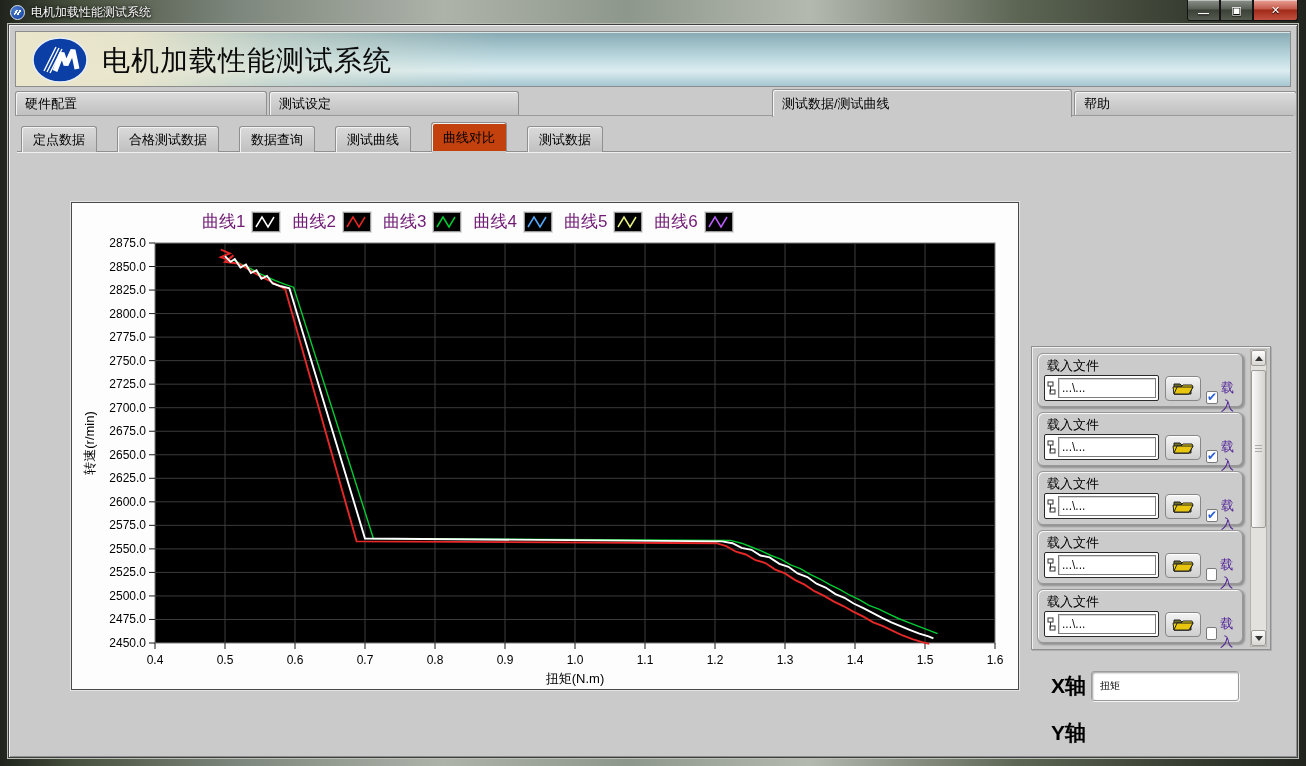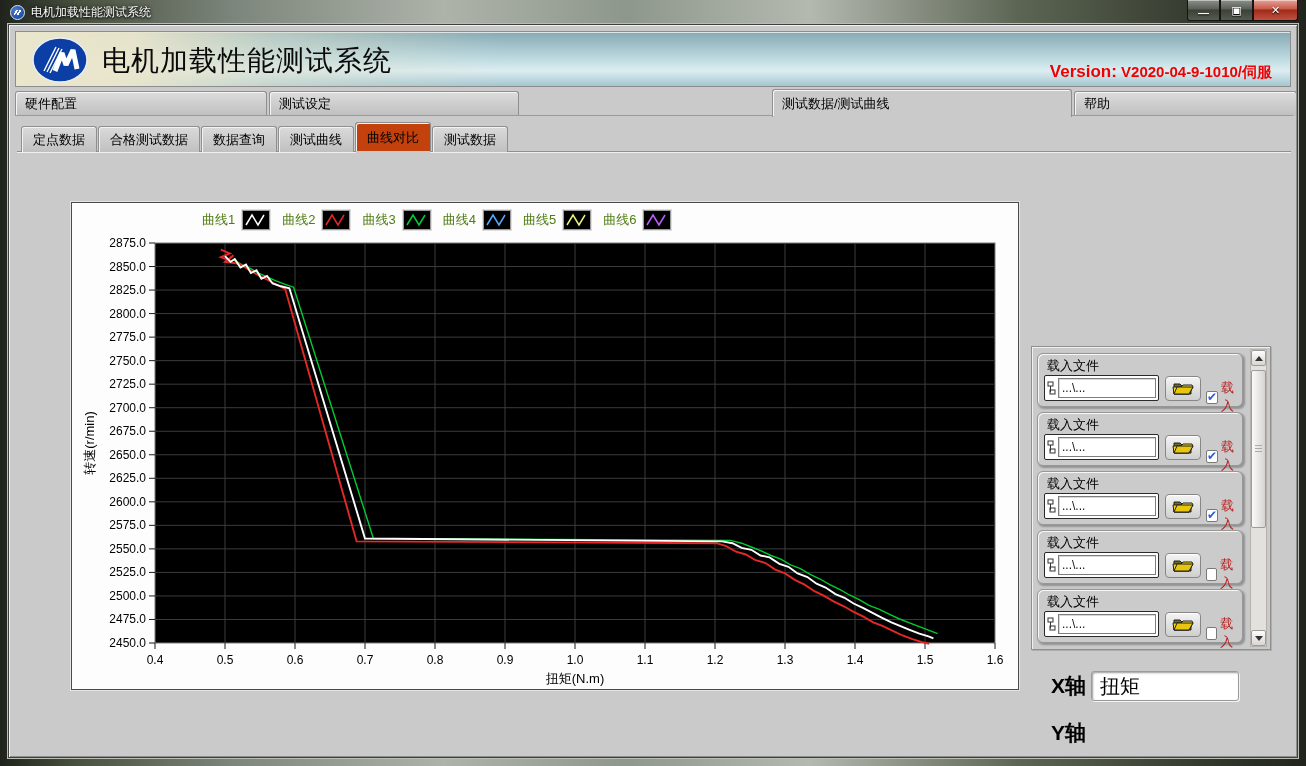--- a/index.html
+++ b/index.html
@@ -45,75 +45,75 @@
               border:1px solid #8f8f8f; border-bottom:none; border-radius:3px 3px 0 0;
               box-shadow:inset 1px 1px 0 #f5f5f5; font-size:13px; color:#000;
               display:flex; align-items:center; padding-left:9px; cursor:pointer; }
   .main-tab.active { top:0; height:28px; background:#cacaca; z-index:3; box-shadow:inset 1px 1px 0 #f5f5f5; }
   .main-tabs::after { content:""; position:absolute; left:0; right:0; bottom:0; height:1px; background:#9a9a9a; }
   .main-tab.active::after { content:""; position:absolute; left:0; right:0; bottom:-1px; height:2px; background:#cacaca; }
 
   
   .sub-tabs { position:absolute; left:12px; top:97px; height:30px; display:flex; align-items:flex-end; z-index:4; }
   .sub-tab { height:26px; background:linear-gradient(#dadada,#c0c0c0); border:1px solid #8f8f8f; border-bottom:none;
-             border-radius:3px 3px 0 0; box-shadow:inset 1px 1px 0 #f2f2f2; margin-right:1px;
+             border-radius:3px 3px 0 0; box-shadow:inset 1px 1px 0 #f2f2f2; margin-right:20px;
              font-size:13px; color:#000; display:flex; align-items:center; padding:0 11px; cursor:pointer; }
   .sub-tab.active { height:30px; background:#c2410c; position:relative; }
   .sub-tab.active::after { content:""; position:absolute; left:0; right:0; bottom:-2px; height:3px; background:#cacaca; }
 
   
   .page { position:absolute; left:8px; top:126px; width:1274px; height:602px;
           border-top:1px solid #8f8f8f; box-shadow:inset 0 1px 0 #f0f0f0; background:#cacaca; }
 
   
   .chart-panel { position:absolute; left:54px; top:50px; width:948px; height:488px; background:#fdfdfd;
                  border:1px solid #4a4a4a; box-shadow:0 0 0 1px #e4e4e4; }
   .legend { position:absolute; left:130px; top:7px; display:flex; align-items:center; }
   .legend-item { display:flex; align-items:center; margin-right:12px; }
-  .legend-label { font-size:13px; color:#4d7c0f; margin-right:7px; }
+  .legend-label { font-size:17px; color:#701a75; margin-right:7px; }
   .legend-swatch { width:28px; height:20px; background:#000; border:1px solid #9a9a9a; box-shadow:0 0 0 1px #e0e0e0; }
   .chart-svg { position:absolute; left:0; top:30px; }
 
   
   .files-panel { position:absolute; left:1014px; top:194px; width:240px; height:304px; background:#cacaca;
                  border:1px solid #8f8f8f; box-shadow:inset 1px 1px 0 #f0f0f0, 1px 1px 0 #aeaeae; }
   .file-group { position:absolute; left:5px; width:206px; height:54px; background:#cbcbcb; border:1px solid #979797;
                 border-radius:6px; box-shadow:inset 1px 1px 0 rgba(255,255,255,.85), 1.5px 1.5px 2px rgba(0,0,0,.28); }
   .fg-label { position:absolute; left:9px; top:3px; font-size:13px; color:#000; }
   .path-control { position:absolute; left:6px; top:21px; width:115px; height:26px; background:#fff;
                   border:1px solid #2a2a2a; border-radius:2px; display:flex; align-items:stretch; cursor:text; }
   .path-glyph { width:13px; display:flex; align-items:center; justify-content:center; }
   .path-field { flex:1; margin:2px 2px 2px 0; border:1px solid #7d7d7d; box-shadow:inset 1px 1px 0 #d8d8d8;
                 font-size:12px; color:#111; display:flex; align-items:center; padding-left:3px; }
   .browse-btn { position:absolute; left:127px; top:22px; width:36px; height:25px; border:1px solid #878787; border-radius:4px;
                 background:linear-gradient(#f4f4f4,#cfcfcf); box-shadow:inset 0 1px 0 #fff; display:flex; align-items:center; justify-content:center; cursor:pointer; }
   .load-check { position:absolute; left:168px; top:25px; display:flex; align-items:center; cursor:pointer; }
   .checkbox { width:13px; height:13px; background:#fff; border:1px solid #7a7a7a; border-radius:2px;
               display:flex; align-items:center; justify-content:center; font-size:12px; font-weight:bold; color:#2b5fd9; line-height:1; }
-  .check-label { font-size:13px; color:#b91c1c; margin-left:3px; }
+  .check-label { font-size:13px; color:#4c1d95; margin-left:3px; }
 
   
   .scrollbar { position:absolute; right:3px; top:2px; width:17px; height:298px; background:#e3e1de; border:1px solid #b5b2ad; }
   .sb-btn { position:absolute; left:0; width:15px; height:16px; background:linear-gradient(#fdfdfd,#d8d6d2);
             border:1px solid #9f9c98; border-radius:2px; display:flex; align-items:center; justify-content:center; cursor:pointer; }
   .sb-up { top:0; } .sb-down { bottom:0; }
   .sb-arrow { width:0; height:0; border-left:4px solid transparent; border-right:4px solid transparent; }
   .sb-up .sb-arrow { border-bottom:5px solid #333; }
   .sb-down .sb-arrow { border-top:5px solid #333; }
   .sb-thumb { position:absolute; left:0; top:20px; width:15px; height:158px; background:linear-gradient(90deg,#fafafa,#d6d4d0);
               border:1px solid #9f9c98; border-radius:2px; cursor:grab; }
   .sb-thumb::after { content:""; position:absolute; left:3px; right:3px; top:50%; height:8px; transform:translateY(-50%);
               background:repeating-linear-gradient(180deg,#aaa 0 1px,transparent 1px 3px); }
 
   
   .axis-row { position:absolute; left:1022px; display:flex; align-items:center; }
   .axis-row.x { top:519px; } .axis-row.y { top:567px; }
   .axis-label { font-size:21px; font-weight:bold; color:#000; width:40px;margin-left:12px; }
   .axis-input { width:148px; height:30px; background:#fff; border:1px solid #9b9b9b; border-radius:3px;
-                box-shadow:inset 1px 1px 2px #9c9c9c, 1px 1px 0 #f3f3f3; font-size:20px; color:#000;
+                box-shadow:inset 1px 1px 2px #9c9c9c, 1px 1px 0 #f3f3f3; font-size:10px; color:#000;
                 display:flex; align-items:center; padding-left:8px; cursor:text; }
 </style>
 </head>
 <body>
 
 <div class="titlebar">
   <div class="titlebar-inner">
     <div class="title-icon"></div>
     <div class="title-text">电机加载性能测试系统</div>
   </div>
@@ -136,21 +136,20 @@
     <svg class="logo" viewBox="0 0 56 46">
       <ellipse cx="28" cy="23" rx="27" ry="22" fill="#0b3fa5" stroke="#e8edf5" stroke-width="1.5"></ellipse>
       <g stroke="#ffffff" fill="none">
         <path d="M12 34 L24 10" stroke-width="1.4"></path>
         <path d="M15 35 L27 11" stroke-width="1.4"></path>
         <path d="M18 36 L30 12" stroke-width="1.4"></path>
         <path d="M23 34 L30 16 L34 28 L41 13 L45 32" stroke-width="5" stroke-linejoin="bevel"></path>
       </g>
     </svg>
     <div class="app-title">电机加载性能测试系统</div>
-    <div class="version"><span class="v-label">Version:</span><span class="v-value"> V2020-04-9-1010/伺服</span></div>
   </div>
 
   <div class="main-tabs" id="main-tabs">
       <div class="main-tab" style="left: 254px; width: 250px;">测试设定</div>
       <div class="main-tab" style="left: 0px; width: 252px;">硬件配置</div>
       <div class="main-tab" style="left: 1059px; width: 223px;">帮助</div>
       <div class="main-tab active" style="left: 757px; width: 300px;">测试数据/测试曲线</div>
     </div>
 
   <div class="sub-tabs" id="sub-tabs">

